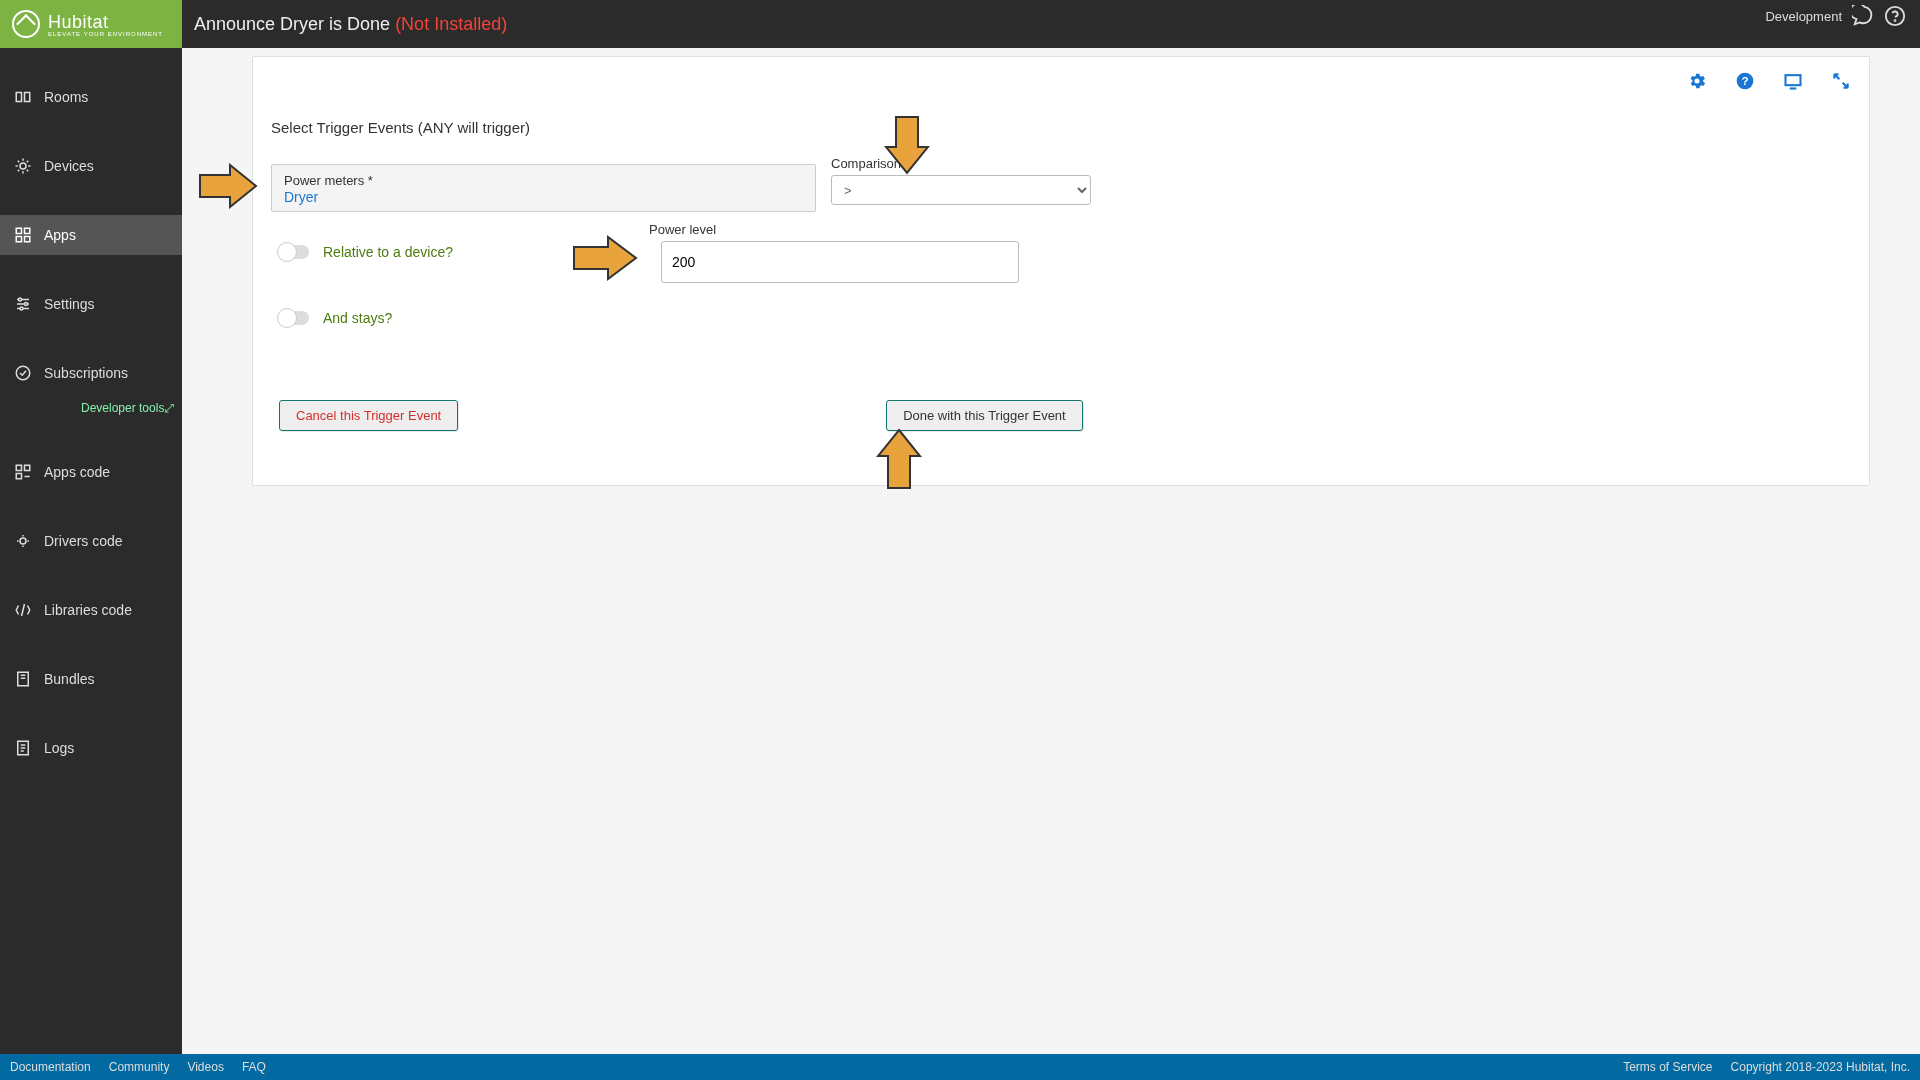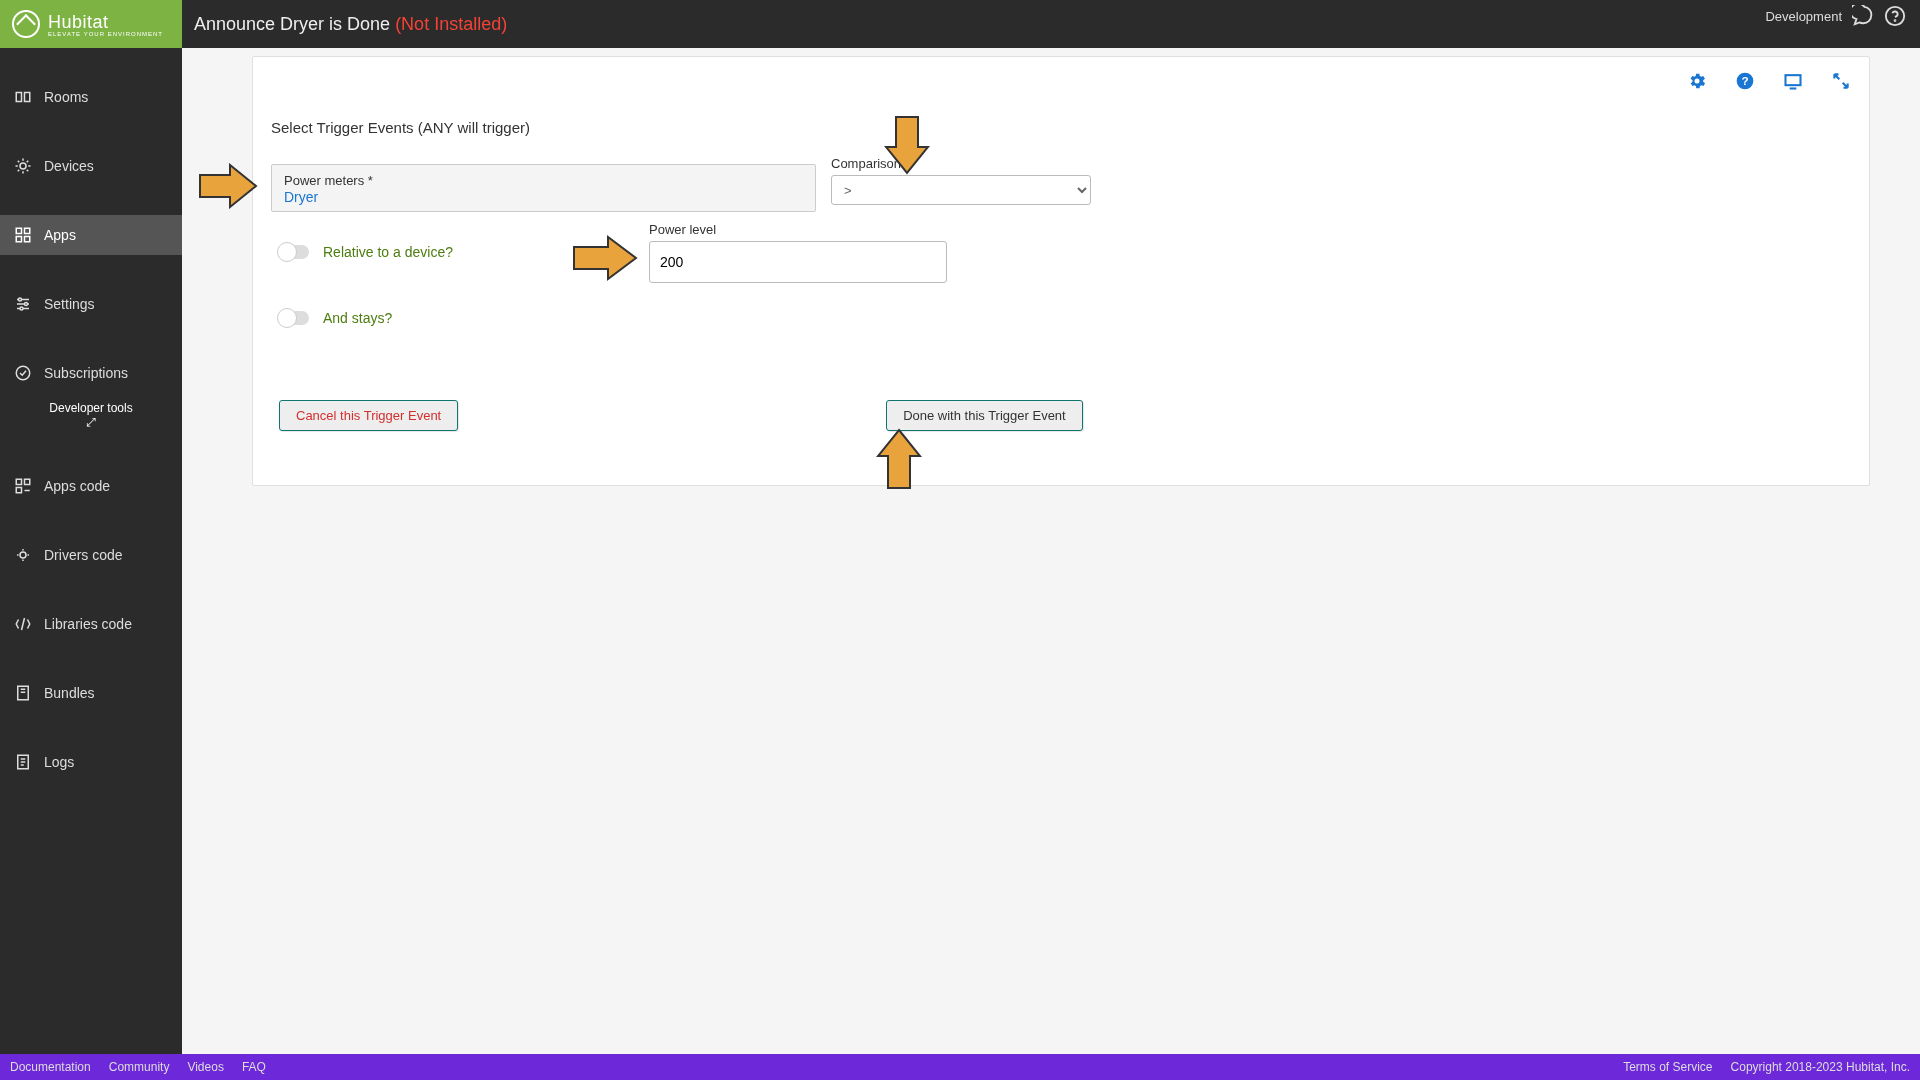--- a/index.html
+++ b/index.html
@@ -15,21 +15,21 @@
 .page-title { margin-left: 12px; font-size: 18px; color: #eee; }
 .page-title .not-installed { color: #f44336; }
 .header-right { position: absolute; right: 14px; top: 0; height: 32px; display: flex; align-items: center; gap: 10px; color: #ddd; font-size: 13px; }
 .header-right .icon { width: 22px; height: 22px; display:flex; align-items:center; justify-content:center; }
 
 
 .sidebar { position: absolute; top: 48px; left: 0; width: 182px; bottom: 26px; background: #2b2b2b; color: #ddd; }
 .side-item { display: flex; align-items: center; gap: 12px; padding: 10px 14px; height: 40px; cursor: pointer; font-size: 14px; color: #ddd; margin-top: 29px; }
 .side-item.active { background: #555; color: #fff; }
 .side-item .icon { width: 18px; height: 18px; display:flex; align-items:center; justify-content:center; }
-.side-section { padding: 8px 8px; font-size: 12px; color: #ffffff; display:flex; justify-content:space-between; align-items:center;flex-direction:column; }
+.side-section { padding: 8px 8px; font-size: 12px; color: #86efac; display:flex; justify-content:flex-end; align-items:center; }
 .collapse-ic { font-size: 12px; }
 
 
 .main { position: absolute; left: 182px; top: 48px; right: 0; bottom: 26px; padding: 8px 50px 0 70px; overflow:auto; }
 .card { background: #fff; border: 1px solid #e0e0e0; border-radius: 2px; min-height: 430px; position: relative; padding: 18px 18px 24px 18px; }
 .toolbar { position: absolute; top: 14px; right: 18px; display: flex; gap: 28px; }
 .toolbar .ticon { width: 20px; height: 20px; color: #1976d2; cursor: pointer; display:flex; align-items:center; justify-content:center; }
 .section-title { font-size: 15px; color: #333; margin-bottom: 28px; margin-top: 44px; margin-left: 0; }
 
 
@@ -44,29 +44,29 @@
 
 .toggle-row { position: absolute; display: flex; align-items: center; gap: 14px; }
 .toggle-row.relative { top: 80px; left: 8px; }
 .toggle-row.stays { top: 146px; left: 8px; }
 .toggle { width: 30px; height: 14px; background: #ddd; border-radius: 7px; position: relative; cursor: pointer; }
 .toggle::after { content: ""; position: absolute; width: 18px; height: 18px; background: #fff; border:1px solid #ccc; border-radius: 50%; left: -2px; top: -3px; }
 .toggle-label { font-size: 14px; color: #4d7c0f; }
 
 .power-level { position: absolute; left: 378px; top: 58px; }
 .power-level .lbl { font-size: 13px; color: #333; display:block; margin-bottom: 4px; }
-.power-level input { width: 298px; height: 32px; border: 1px solid #bbb; border-radius: 3px; padding: 20px 10px; font-size: 14px; }
+.power-level input { width: 358px; height: 32px; border: 1px solid #bbb; border-radius: 3px; padding: 20px 10px; font-size: 14px; margin-left: 12px; }
 
 .buttons { position: absolute; top: 236px; left: 8px; }
 .btn { display:inline-block; padding: 7px 16px; font-size: 13px; background: #eee; border: 1px solid #0f766e; border-radius: 3px; cursor: pointer; box-shadow: 1px 1px 1px rgba(0,0,0,0.1); }
 .btn.cancel { color: #d32f2f; }
 .btn.done { margin-left: 424px; color: #333; }
 
 
-.footer { position: absolute; left: 0; right: 0; bottom: 0; height: 26px; background: #6d28d9; color: #ddd; display:flex; align-items:center; padding: 0 10px; font-size: 12px; justify-content: space-between; }
+.footer { position: absolute; left: 0; right: 0; bottom: 0; height: 26px; background: #0369a1; color: #ddd; display:flex; align-items:center; padding: 0 10px; font-size: 12px; justify-content: space-between; }
 .footer .flinks { display:flex; gap: 18px; }
 .footer .fright { display:flex; gap: 18px; }
 .footer a { color:#ddd; text-decoration:none; cursor:pointer; }
 
 
 .arrow { position: absolute; z-index: 10; }
 .arrow-body { fill: #e8a33d; stroke: #333; stroke-width: 2; }
 
 svg.small-icon { width:100%; height:100%; }
 </style>

